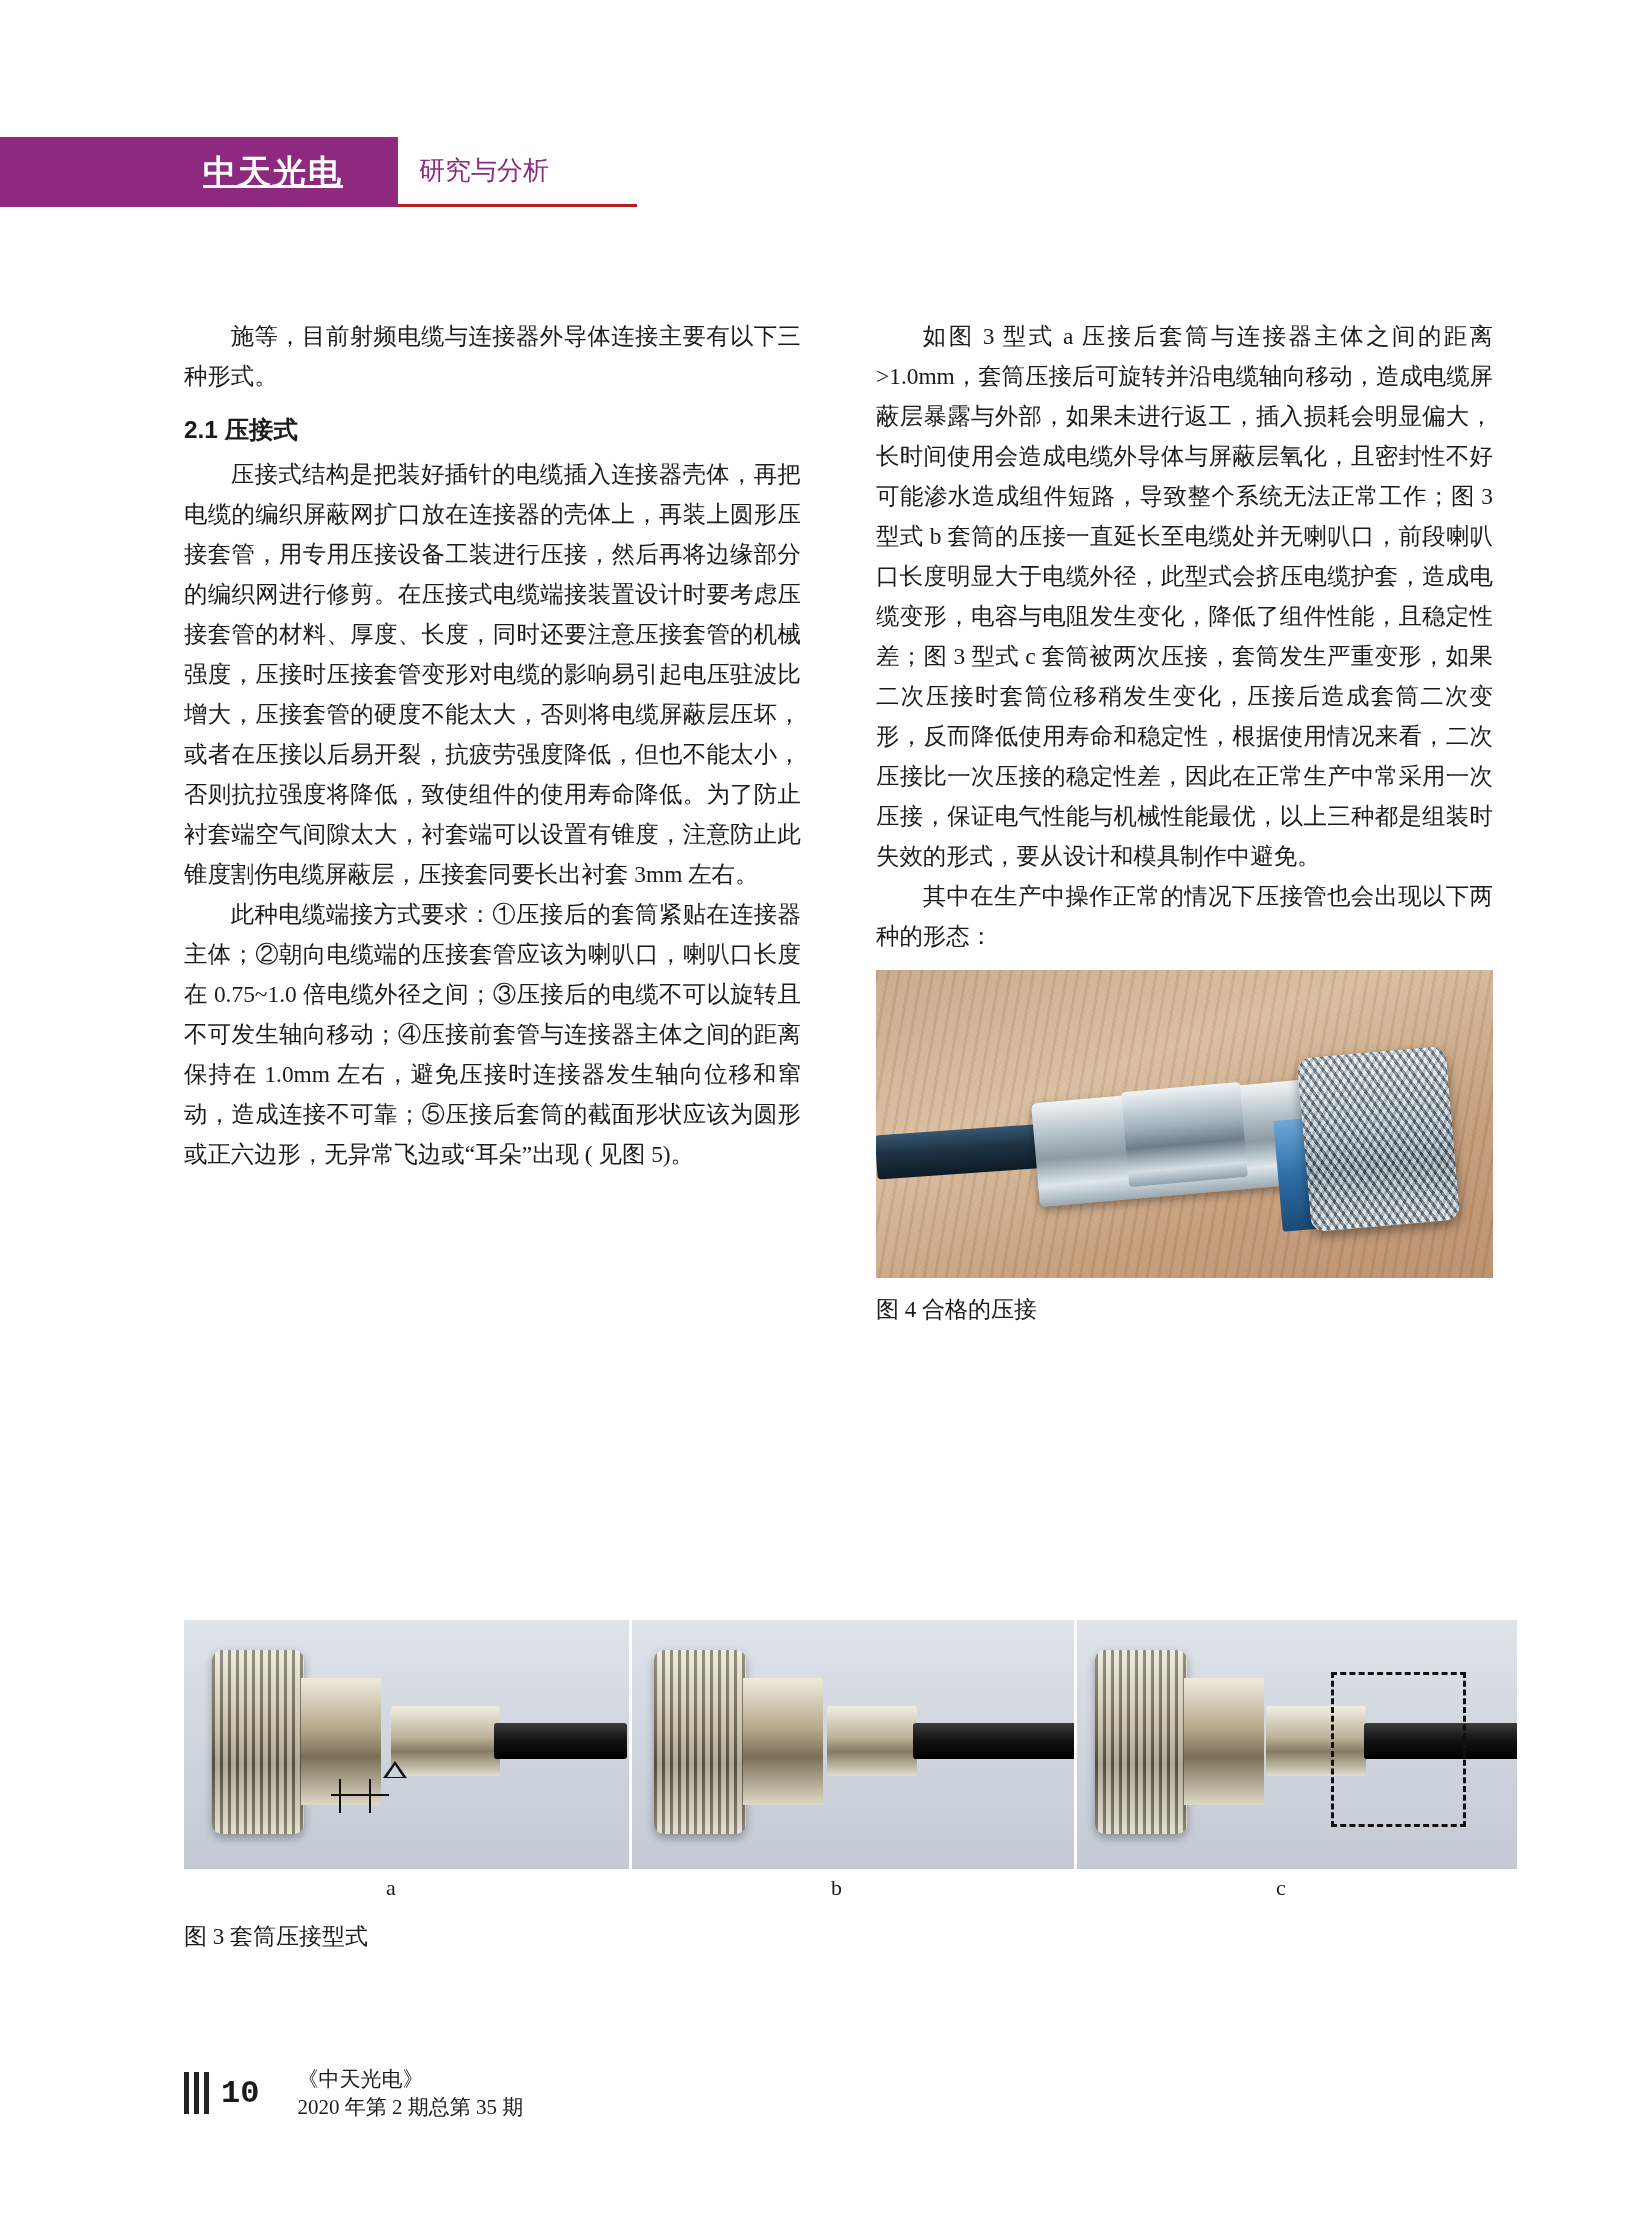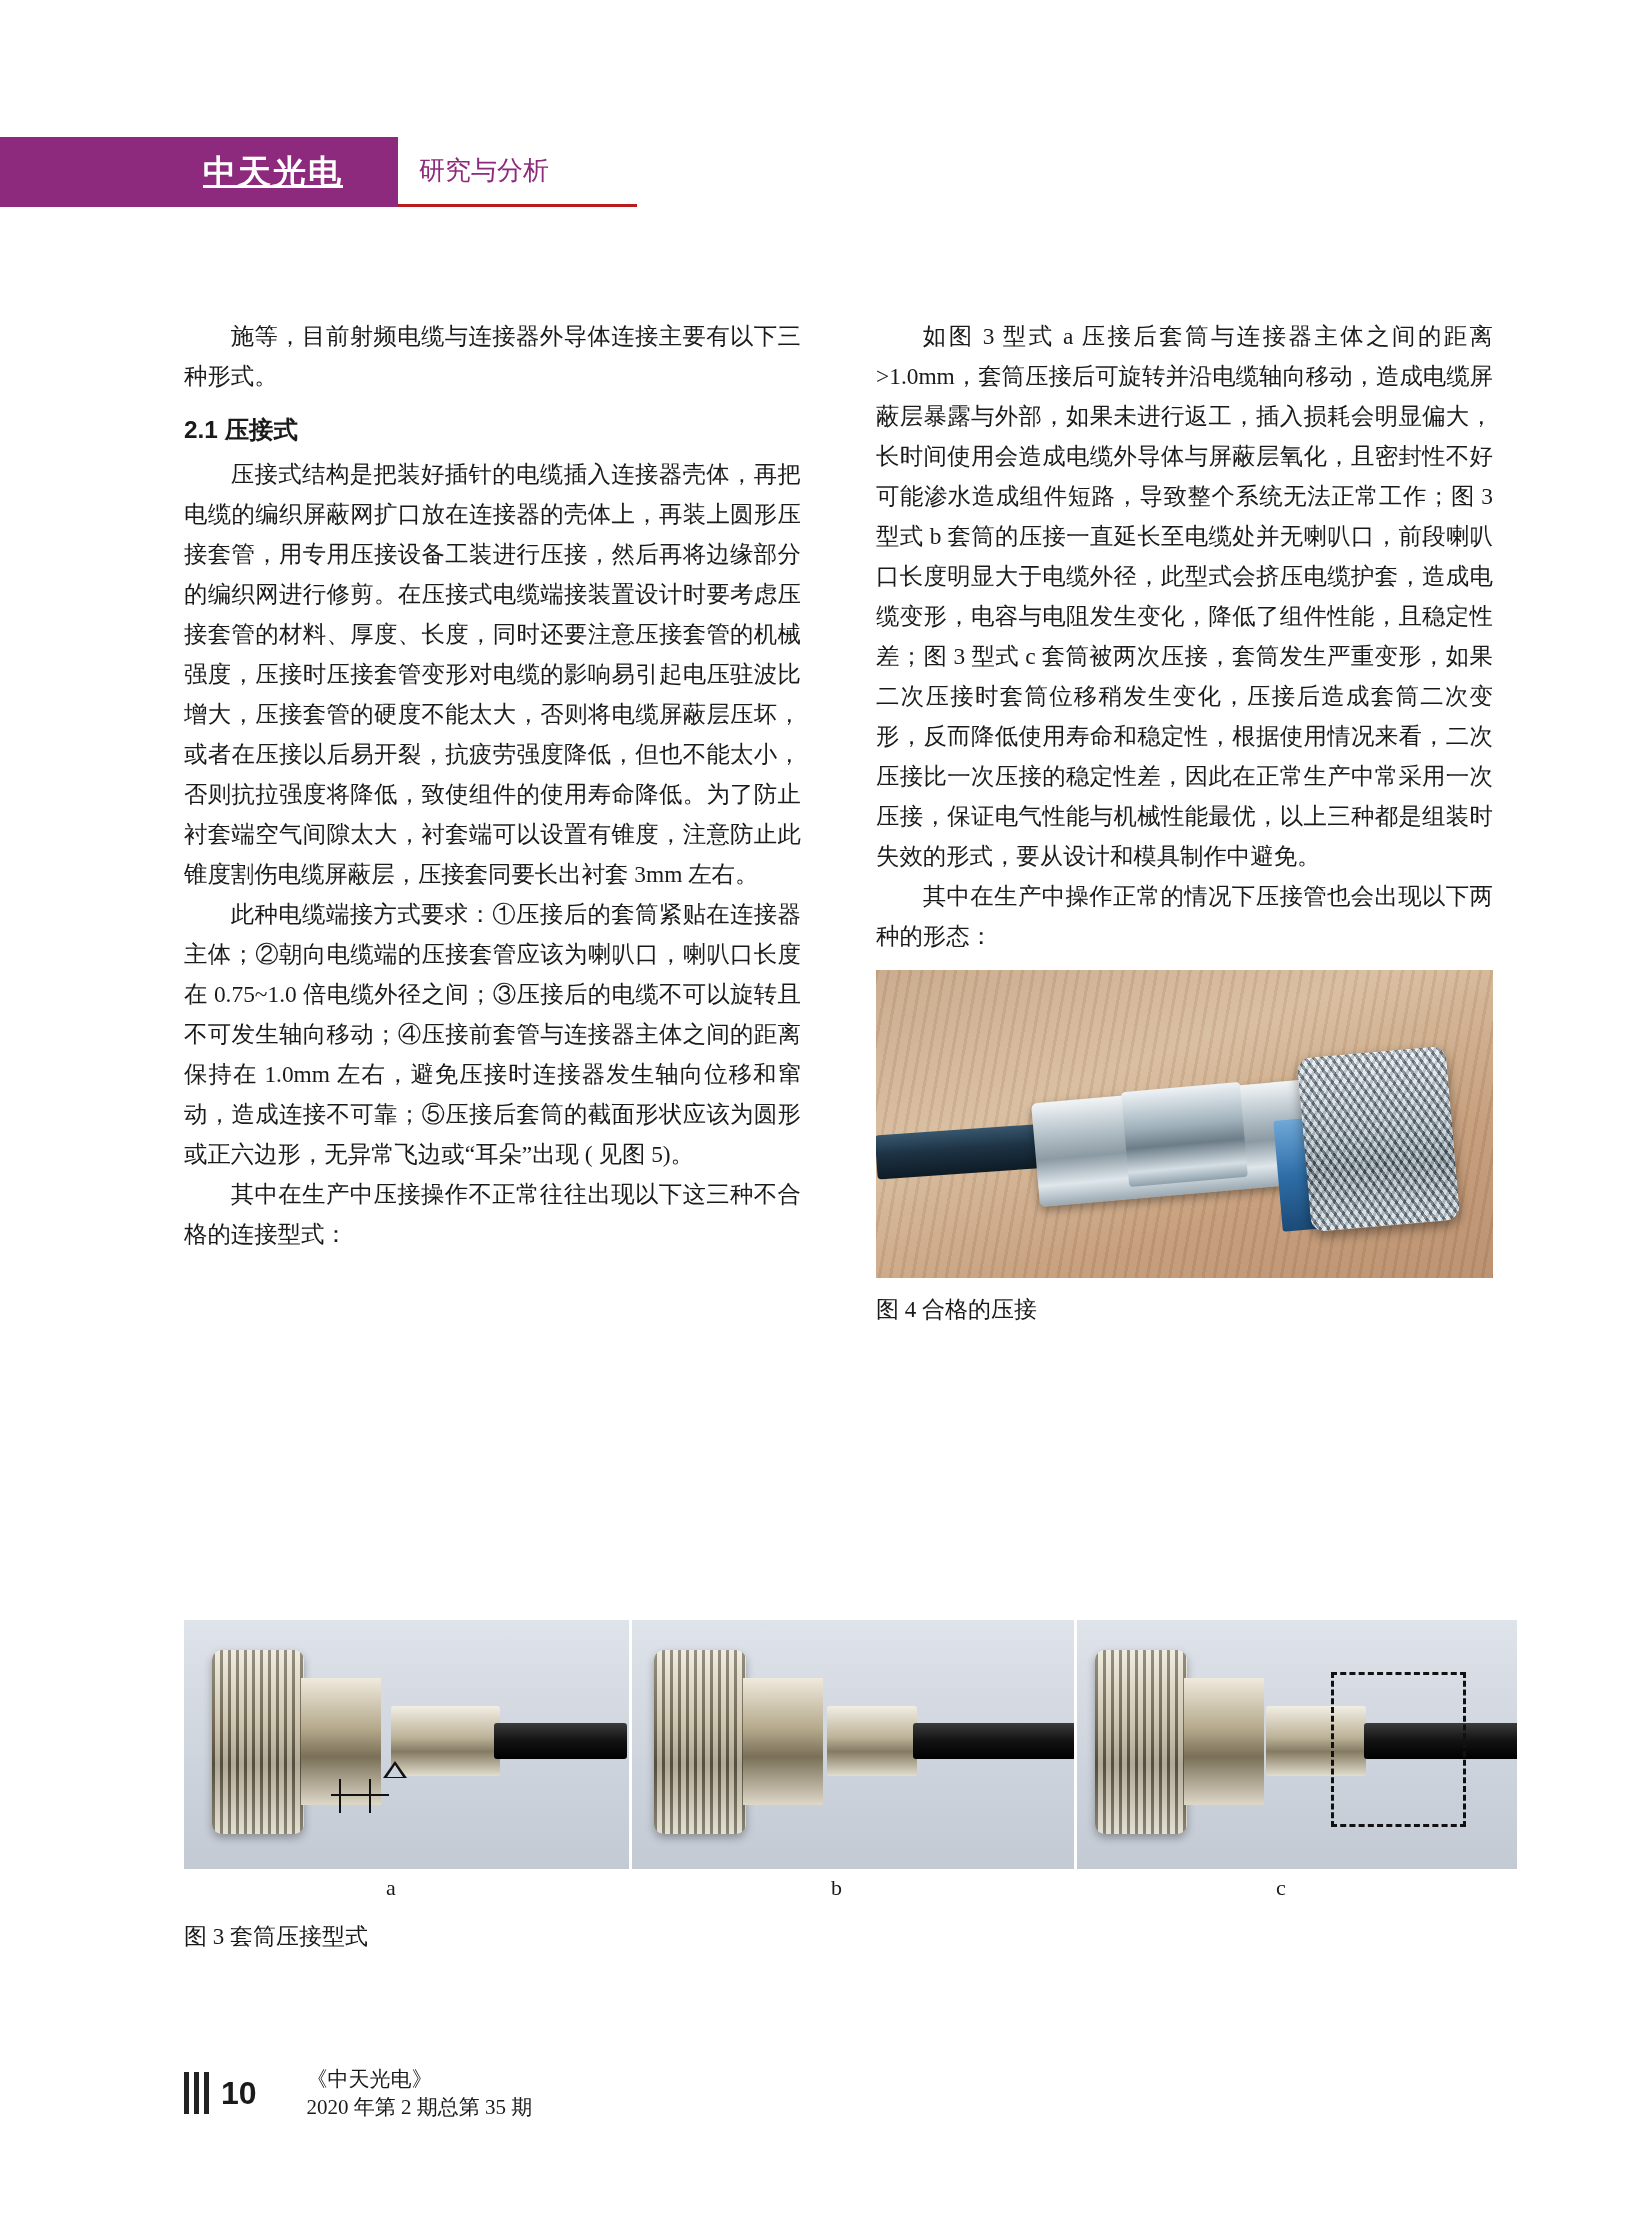--- a/index.html
+++ b/index.html
@@ -221,22 +221,22 @@
     position:absolute;
     left:184px; top:2065px;
     display:flex;
     align-items:center;
   }
   .footer-bars{
     display:flex; gap:5px; margin-right:12px;
   }
   .footer-bars i{ display:block; width:5px; height:42px; background:#222; }
   .footer-pageno{
-    font-size:32px; font-weight:bold; font-family:Liberation Sans, sans-serif;
-    margin-right:30px;
+    font-size:32px; font-weight:bold; font-family:Liberation Mono, monospace;
+    margin-right:18px;
   }
   .footer-text{ font-size:21px; line-height:28px;margin-left:20px; }
 </style>
 </head>
 <body>
 
 <div class="header">
   <div class="header-brand">
     <span class="header-brand-text">中天光电</span>
   </div>
@@ -245,21 +245,20 @@
   </div>
 </div>
 
 <div class="col col-left">
   <p class="indent">施等，目前射频电缆与连接器外导体连接主要有以下三种形式。</p>
 
   <p class="sec-title">2.1 压接式</p>
 
   <p class="indent">压接式结构是把装好插针的电缆插入连接器壳体，再把电缆的编织屏蔽网扩口放在连接器的壳体上，再装上圆形压接套管，用专用压接设备工装进行压接，然后再将边缘部分的编织网进行修剪。在压接式电缆端接装置设计时要考虑压接套管的材料、厚度、长度，同时还要注意压接套管的机械强度，压接时压接套管变形对电缆的影响易引起电压驻波比增大，压接套管的硬度不能太大，否则将电缆屏蔽层压坏，或者在压接以后易开裂，抗疲劳强度降低，但也不能太小，否则抗拉强度将降低，致使组件的使用寿命降低。为了防止衬套端空气间隙太大，衬套端可以设置有锥度，注意防止此锥度割伤电缆屏蔽层，压接套同要长出衬套 3mm 左右。</p>
   <p class="indent">此种电缆端接方式要求：①压接后的套筒紧贴在连接器主体；②朝向电缆端的压接套管应该为喇叭口，喇叭口长度在 0.75~1.0 倍电缆外径之间；③压接后的电缆不可以旋转且不可发生轴向移动；④压接前套管与连接器主体之间的距离保持在 1.0mm 左右，避免压接时连接器发生轴向位移和窜动，造成连接不可靠；⑤压接后套筒的截面形状应该为圆形或正六边形，无异常飞边或“耳朵”出现 ( 见图 5)。</p>
-  <p class="indent">其中在生产中压接操作不正常往往出现以下这三种不合格的连接型式：</p>
 </div>
 
 <div class="col col-right">
   <p class="indent">如图 3 型式 a 压接后套筒与连接器主体之间的距离 &gt;1.0mm，套筒压接后可旋转并沿电缆轴向移动，造成电缆屏蔽层暴露与外部，如果未进行返工，插入损耗会明显偏大，长时间使用会造成电缆外导体与屏蔽层氧化，且密封性不好可能渗水造成组件短路，导致整个系统无法正常工作；图 3 型式 b 套筒的压接一直延长至电缆处并无喇叭口，前段喇叭口长度明显大于电缆外径，此型式会挤压电缆护套，造成电缆变形，电容与电阻发生变化，降低了组件性能，且稳定性差；图 3 型式 c 套筒被两次压接，套筒发生严重变形，如果二次压接时套筒位移稍发生变化，压接后造成套筒二次变形，反而降低使用寿命和稳定性，根据使用情况来看，二次压接比一次压接的稳定性差，因此在正常生产中常采用一次压接，保证电气性能与机械性能最优，以上三种都是组装时失效的形式，要从设计和模具制作中避免。</p>
   <p class="indent">其中在生产中操作正常的情况下压接管也会出现以下两种的形态：</p>
 
   <div class="fig4-img">
     <div class="f4-cable"></div>
     <div class="f4-body"></div>
     <div class="f4-sleeve"></div>

